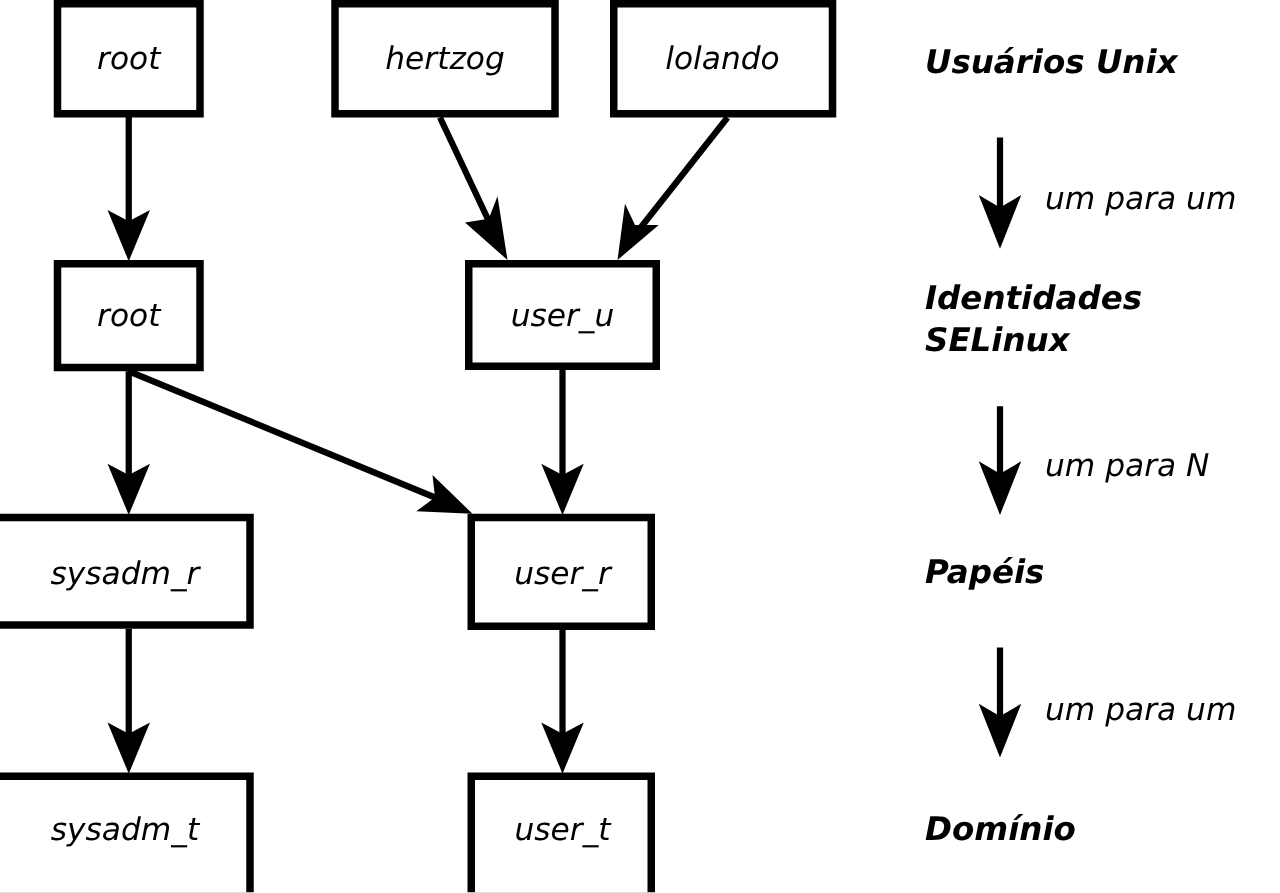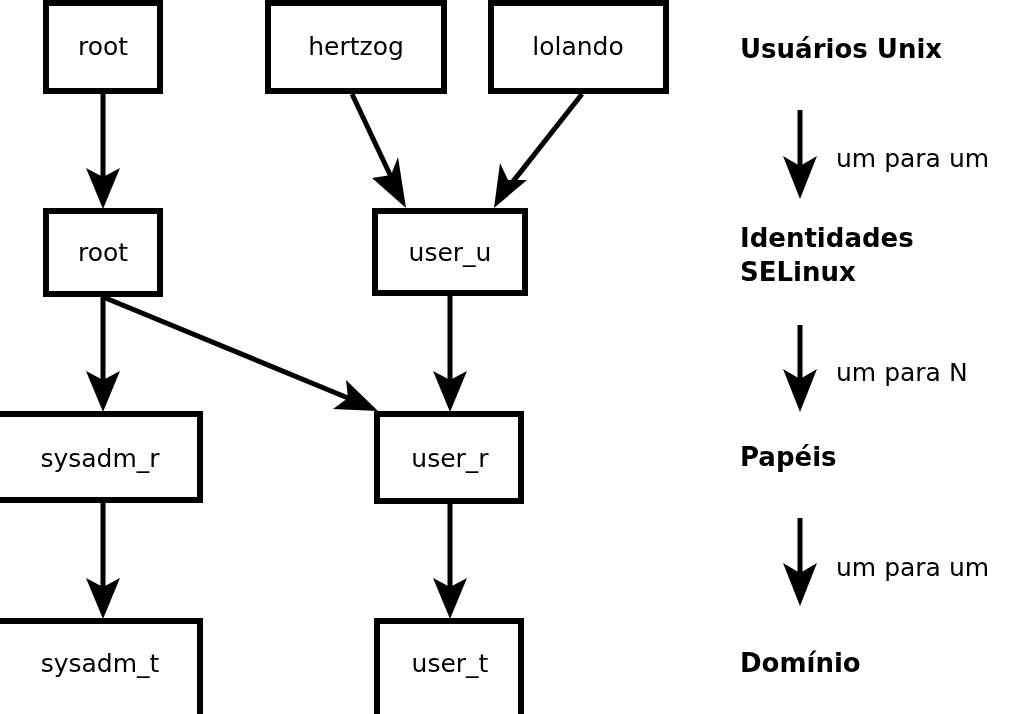--- a/index.html
+++ b/index.html
@@ -7,20 +7,21 @@
     padding: 0;
     background: #ffffff;
   }
   #stage {
     position: relative;
     width: 1024px;
     height: 714px;
     background: #ffffff;
     overflow: hidden;
     font-family: "DejaVu Sans", sans-serif;
+    font-style: italic;
   }
   svg.layer {
     position: absolute;
     top: 0;
     left: 0;
     width: 1024px;
     height: 714px;
   }
   .node-box {
     fill: #ffffff;

